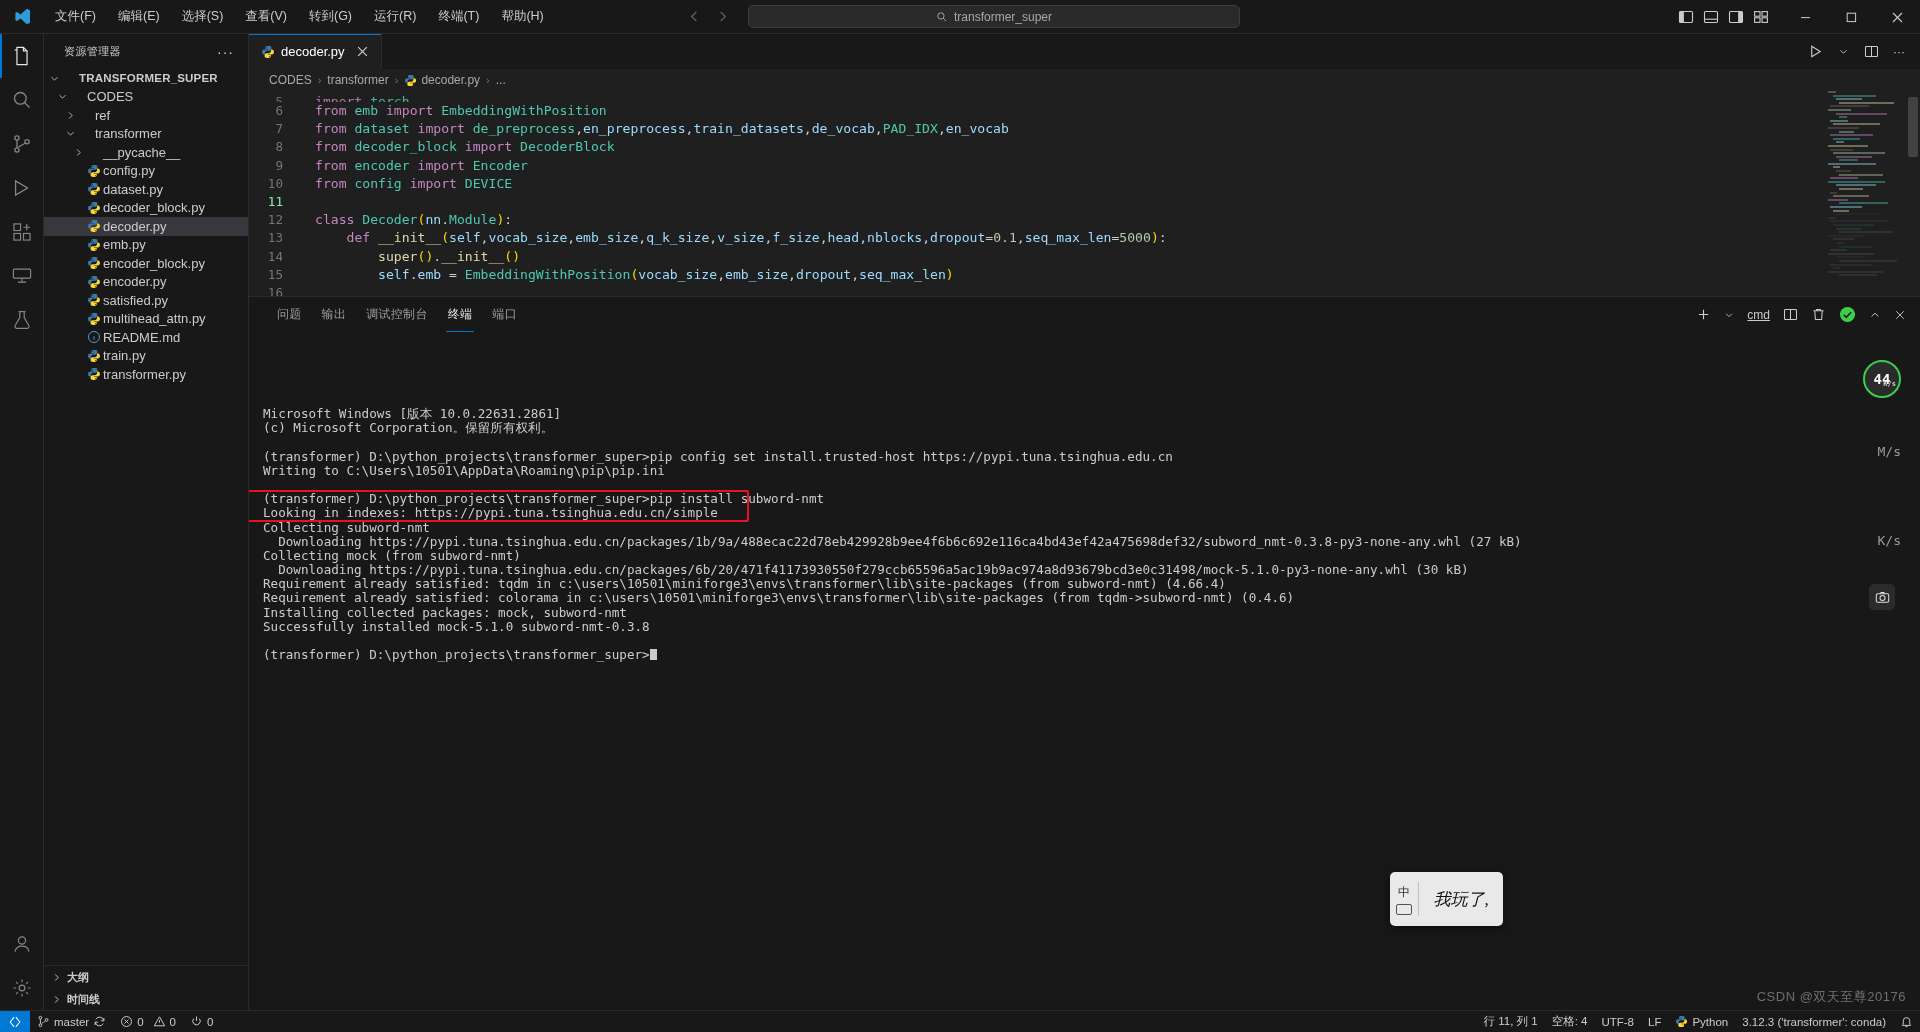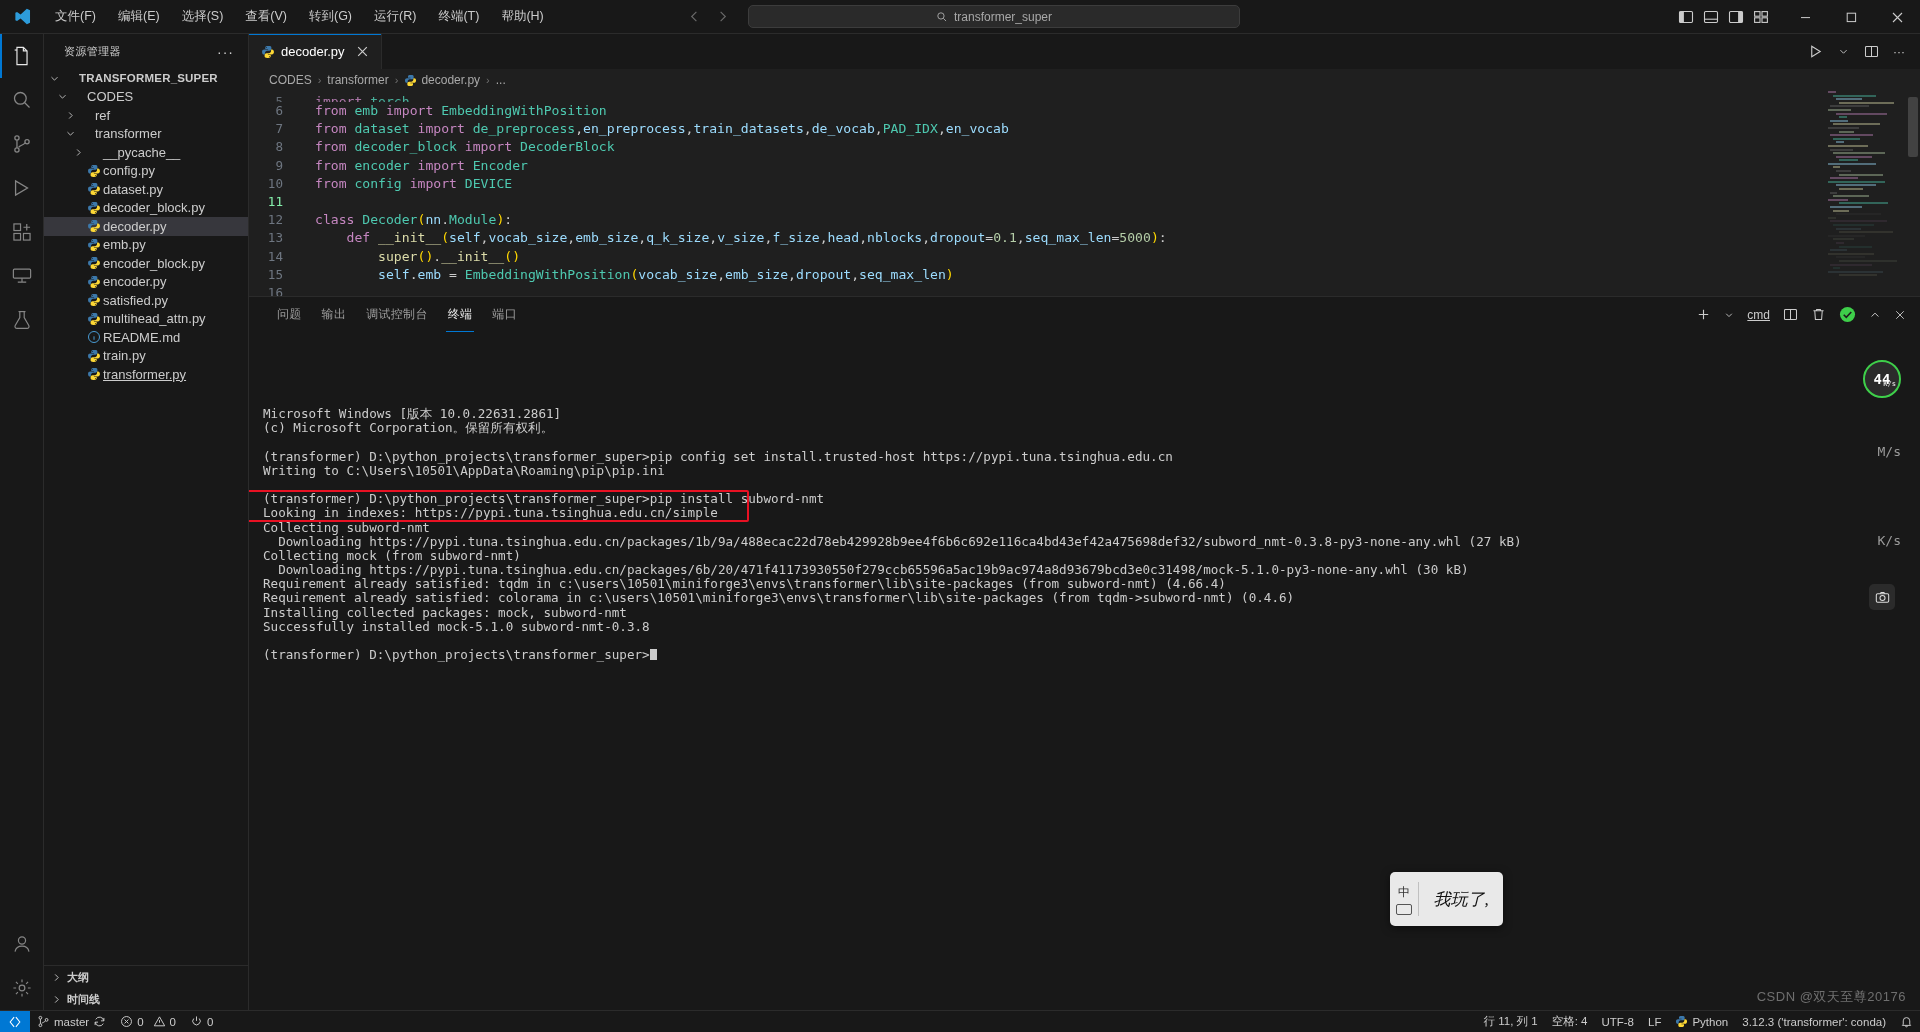--- a/index.html
+++ b/index.html
@@ -535,21 +535,21 @@
           <div class="trow" style="padding-left: 28px;">
             <span class="chev"></span>
             <span class="ficon">
               <svg viewBox="0 0 16 16">
                 <path fill="#3c78aa" d="M7.9 1.2c-1.6 0-3 .3-3 1.9v1.5h3.2v.5H3.6c-1.3 0-2.4.9-2.4 2.8s.9 2.9 2.2 2.9h1.1V9.1c0-1.4 1.2-2.6 2.6-2.6h2.6c1.2 0 2.2-1 2.2-2.2V3.1c0-1.5-1.3-1.9-2.9-1.9zm-1.7 1c.3 0 .6.3.6.6s-.3.6-.6.6-.6-.3-.6-.6.3-.6.6-.6z"></path>
                 <path fill="#fdd835" d="M8.1 14.8c1.6 0 3-.3 3-1.9v-1.5H7.9v-.5h4.5c1.3 0 2.4-.9 2.4-2.8s-.9-2.9-2.2-2.9h-1.1v1.7c0 1.4-1.2 2.6-2.6 2.6H6.3c-1.2 0-2.2 1-2.2 2.2v1.2c0 1.5 1.3 1.9 2.9 1.9zm1.7-1c-.3 0-.6-.3-.6-.6s.3-.6.6-.6.6.3.6.6-.3.6-.6.6z"></path>
               </svg>
             </span>
             <span class="tlabel">train.py</span>
           </div>
-          <div class="trow" style="padding-left: 28px; text-decoration: underline;">
+          <div class="trow" style="padding-left: 28px;">
             <span class="chev"></span>
             <span class="ficon">
               <svg viewBox="0 0 16 16">
                 <path fill="#3c78aa" d="M7.9 1.2c-1.6 0-3 .3-3 1.9v1.5h3.2v.5H3.6c-1.3 0-2.4.9-2.4 2.8s.9 2.9 2.2 2.9h1.1V9.1c0-1.4 1.2-2.6 2.6-2.6h2.6c1.2 0 2.2-1 2.2-2.2V3.1c0-1.5-1.3-1.9-2.9-1.9zm-1.7 1c.3 0 .6.3.6.6s-.3.6-.6.6-.6-.3-.6-.6.3-.6.6-.6z"></path>
                 <path fill="#fdd835" d="M8.1 14.8c1.6 0 3-.3 3-1.9v-1.5H7.9v-.5h4.5c1.3 0 2.4-.9 2.4-2.8s-.9-2.9-2.2-2.9h-1.1v1.7c0 1.4-1.2 2.6-2.6 2.6H6.3c-1.2 0-2.2 1-2.2 2.2v1.2c0 1.5 1.3 1.9 2.9 1.9zm1.7-1c-.3 0-.6-.3-.6-.6s.3-.6.6-.6.6.3.6.6-.3.6-.6.6z"></path>
               </svg>
             </span>
             <span class="tlabel">transformer.py</span>
           </div>
         </div>

